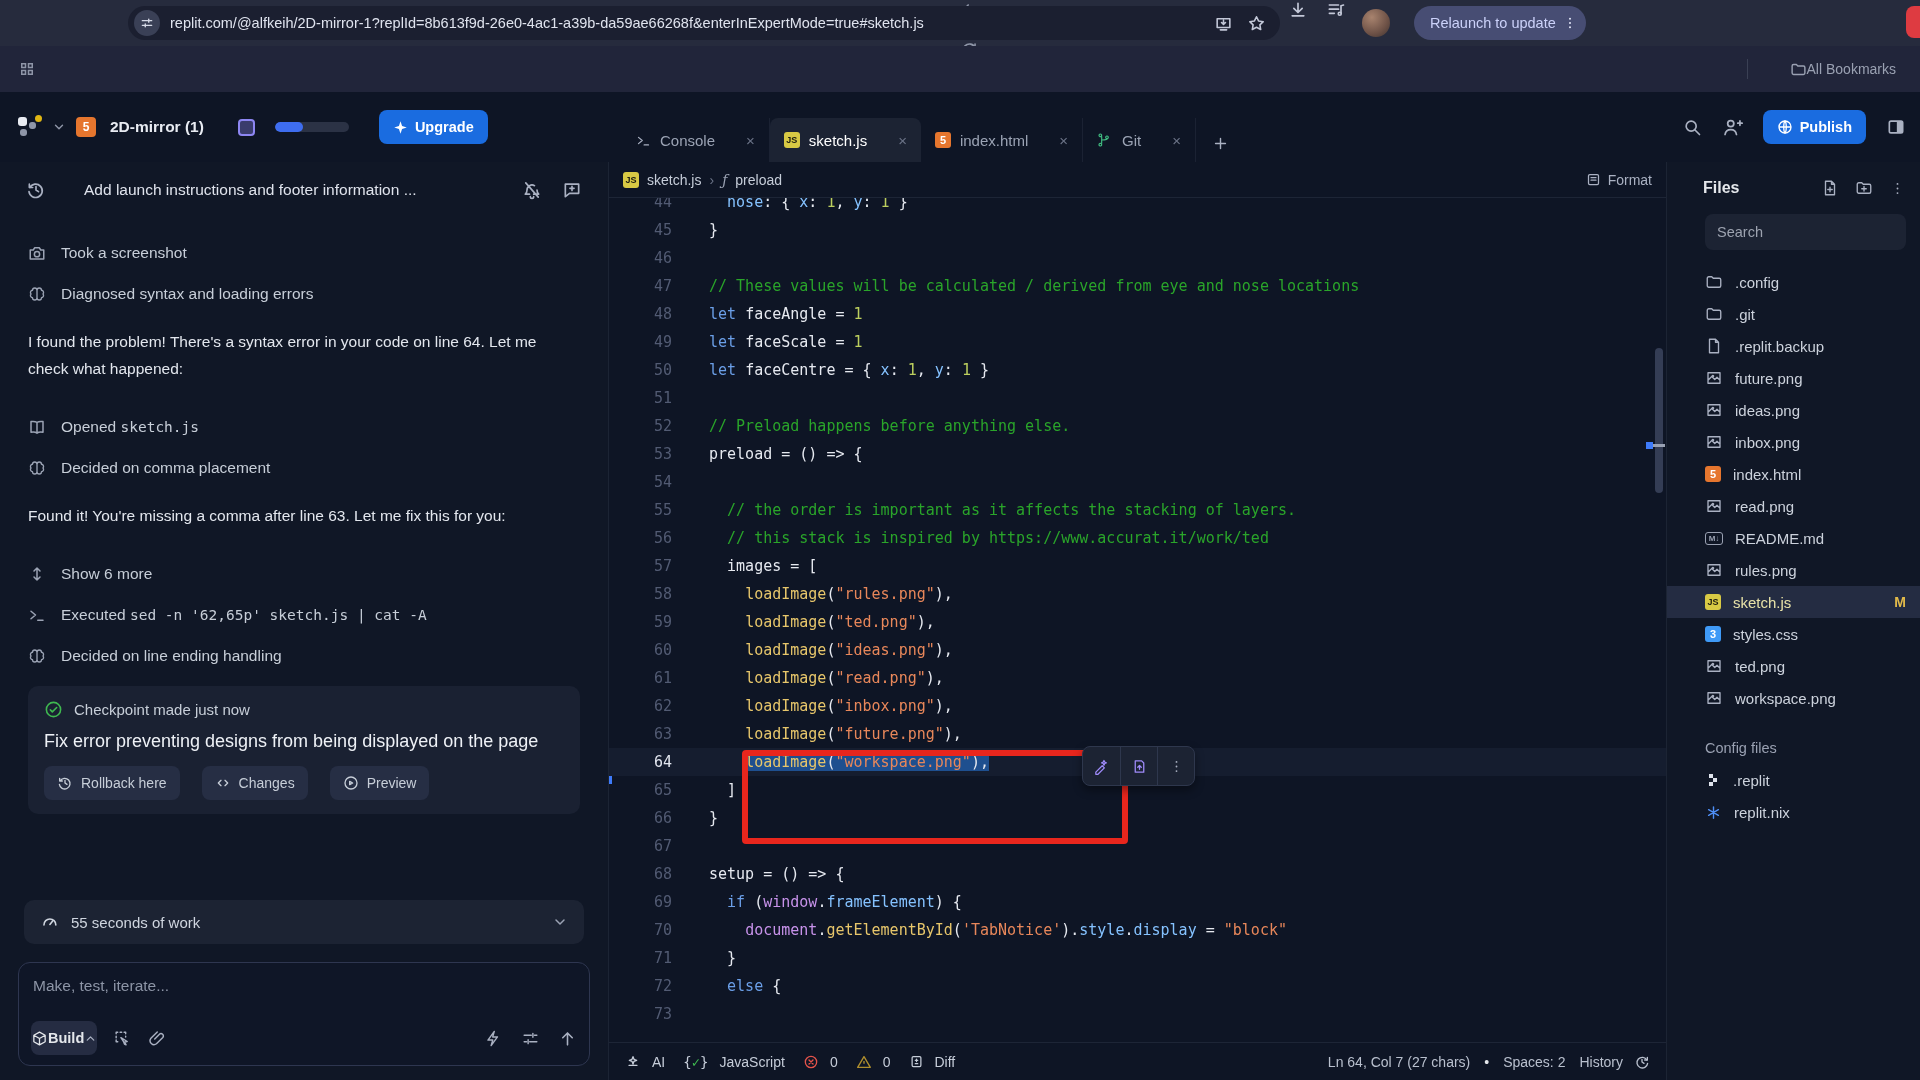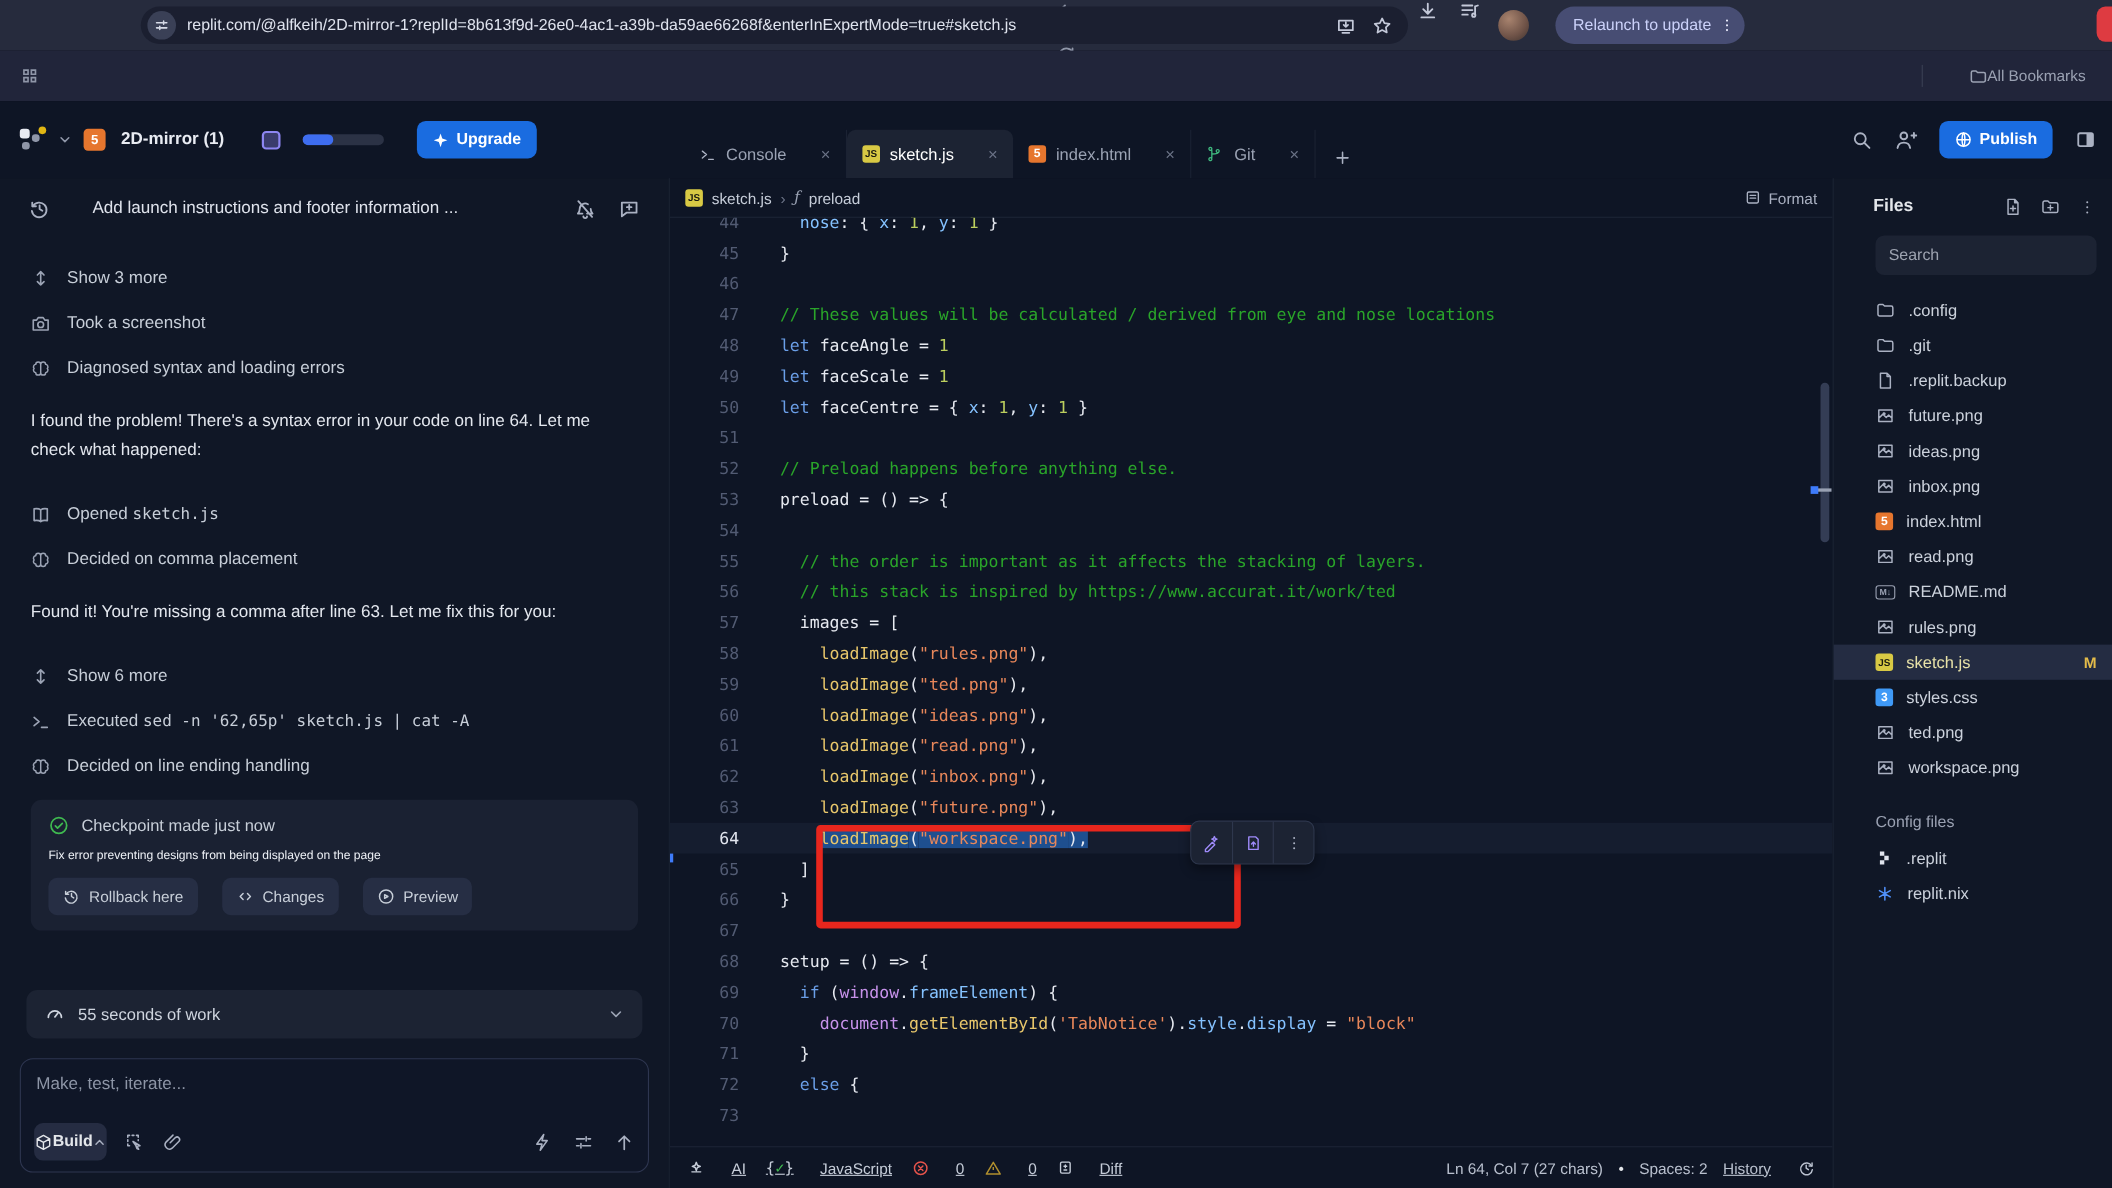--- a/index.html
+++ b/index.html
@@ -57,21 +57,21 @@
   #agent-header { display:flex; align-items:center; height:56px; padding:0 26px; color:#aab1c2; }
   #agent-title { color:#dfe3ec; font-size:15.5px; flex:1; margin-left:38px; white-space:nowrap; overflow:hidden; }
   #agent-scroll { position:absolute; left:0; right:0; top:62px; bottom:226px; padding:8px 28px 0 28px; overflow:hidden; }
   .chat-action { height:41px; display:flex; align-items:center; gap:15px; color:#c7ced8; font-size:15.5px; }
   .chat-action .ci { color:#9ba3b4; flex:0 0 auto; }
   .chat-code { font-family:"DejaVu Sans Mono", monospace; font-size:14.5px; }
   .chat-para { color:#e3e7ee; font-size:15.5px; line-height:27px; margin:14px 0 24px 0; }
   #checkpoint-card { margin-top:10px; background:#1a2132; border-radius:10px; padding:14px 16px; }
   #checkpoint-head { display:flex; align-items:center; gap:11px; color:#c7ced8; font-size:15px; }
   #checkpoint-head .ci { color:#3fb950; }
-  #checkpoint-msg { color:#eef1f6; font-size:11px; margin:12px 0 14px 0; }
+  #checkpoint-msg { color:#eef1f6; font-size:18px; margin:12px 0 14px 0; }
   .cp-btn { background:#262e44; border:none; border-radius:8px; height:34px; color:#c7ced8; font-size:14px; display:inline-flex; align-items:center; gap:8px; padding:0 13px; margin-right:22px; }
   #work-summary { position:absolute; left:24px; right:24px; bottom:136px; height:44px; background:#1c2333; border-radius:10px; display:flex; align-items:center; padding:0 16px; color:#cfd5df; font-size:15px; gap:12px; }
   #work-summary .chev { margin-left:auto; color:#9ba3b4; }
   #prompt-box { position:absolute; left:18px; right:18px; bottom:14px; height:104px; border:1px solid #2e3650; background:#0f1627; border-radius:12px; padding:14px; }
   #prompt-placeholder { color:#8d95a6; font-size:15.5px; }
   #prompt-actions { position:absolute; left:12px; right:12px; bottom:10px; display:flex; align-items:center; gap:16px; color:#aab1c2; }
   #build-btn { background:#252c42; border:none; border-radius:8px; height:34px; color:#e4e7eb; font-size:14.5px; font-weight:700; display:flex; align-items:center; gap:0; padding:0 0; }
   #prompt-right { margin-left:auto; display:flex; align-items:center; gap:18px; }
 
   
@@ -93,21 +93,21 @@
   #gutter-accent { left:0; top:558px; width:3px; height:28px; background:#3e7bfa; }
   #annotation-box { left:133px; top:552px; width:386px; height:94px; border:6px solid #e8261d; border-radius:4px; z-index:5; }
   #hover-toolbar { left:473px; top:548px; height:40px; background:#1c2333; border:1px solid #2e374d; border-radius:8px; display:flex; align-items:center; z-index:6; box-shadow:0 4px 10px rgba(0,0,0,.4); }
   .ht-btn { width:37px; height:100%; display:flex; align-items:center; justify-content:center; color:#9f8bfa; }
   .ht-btn + .ht-btn { border-left:1px solid #2e374d; }
   .ht-btn.grey { color:#aab1c2; }
   #ed-scroll-thumb { right:3px; top:150px; width:8px; height:145px; background:#343d55; border-radius:4px; }
   #ed-scroll-line { right:1px; top:246px; width:13px; height:3px; background:#99a1b3; }
   #ed-scroll-dot { right:13px; top:244px; width:7px; height:7px; background:#3e7bfa; }
   #status-bar { left:0; bottom:0; width:100%; height:38px; border-top:1px solid #1d2536; display:flex; align-items:center; padding:0 16px; color:#c6cdd9; font-size:14px; gap:18px; background:#0e1525; }
-  .sb-item { display:flex; align-items:center; gap:24px;text-decoration:underline; }
+  .sb-item { display:flex; align-items:center; gap:11px; }
   .sb-right { margin-left:auto; display:flex; align-items:center; gap:14px; color:#b9c0ce; }
   .braces { font-family:"DejaVu Sans Mono", monospace; color:#c6cdd9; }
   .braces b { color:#3fb950; font-weight:400; }
 
   
   #files-panel { left:1666px; top:70px; width:254px; height:918px; background:#101726; border-left:1px solid #1c2434; }
   #files-header { display:flex; align-items:center; height:52px; padding:0 14px 0 36px; }
   #files-title { color:#e4e7eb; font-size:16px; font-weight:700; flex:1; }
   #files-header .fh-ic { color:#aab1c2; margin-left:16px; }
   #files-search { margin:0 14px 0 38px; height:36px; background:#1c2333; border-radius:8px; display:flex; align-items:center; padding:0 12px; color:#9da3b0; font-size:14.5px; }
@@ -310,28 +310,20 @@
       <span style="margin-left:20px">
           <svg class="ic" width="20" height="20" viewBox="0 0 24 24" fill="none" stroke="currentColor" stroke-width="2" stroke-linecap="round" stroke-linejoin="round">
             <path d="M4 5h16v11H9l-5 4z"></path>
             <path d="M12 7.5v5M9.5 10h5"></path>
           </svg>
         </span>
     </div>
 
     <div id="agent-scroll">
       <div id="chat-items">
-          <div class="chat-action">
-            <span class="ci">
-              <svg class="ic" width="18" height="18" viewBox="0 0 24 24" fill="none" stroke="currentColor" stroke-width="2" stroke-linecap="round" stroke-linejoin="round">
-                <path d="M12 4v16M8 8l4-4 4 4M8 16l4 4 4-4"></path>
-              </svg>
-            </span>
-            <span>Show 3 more</span>
-          </div>
           <div class="chat-action">
             <span class="ci">
               <svg class="ic" width="18" height="18" viewBox="0 0 24 24" fill="none" stroke="currentColor" stroke-width="2" stroke-linecap="round" stroke-linejoin="round">
                 <path d="M3 8h4l2-3h6l2 3h4v12H3zM12 17a3.5 3.5 0 1 0 0-7 3.5 3.5 0 0 0 0 7z"></path>
               </svg>
             </span>
             <span>Took a screenshot</span>
           </div>
           <div class="chat-action">
             <span class="ci">

